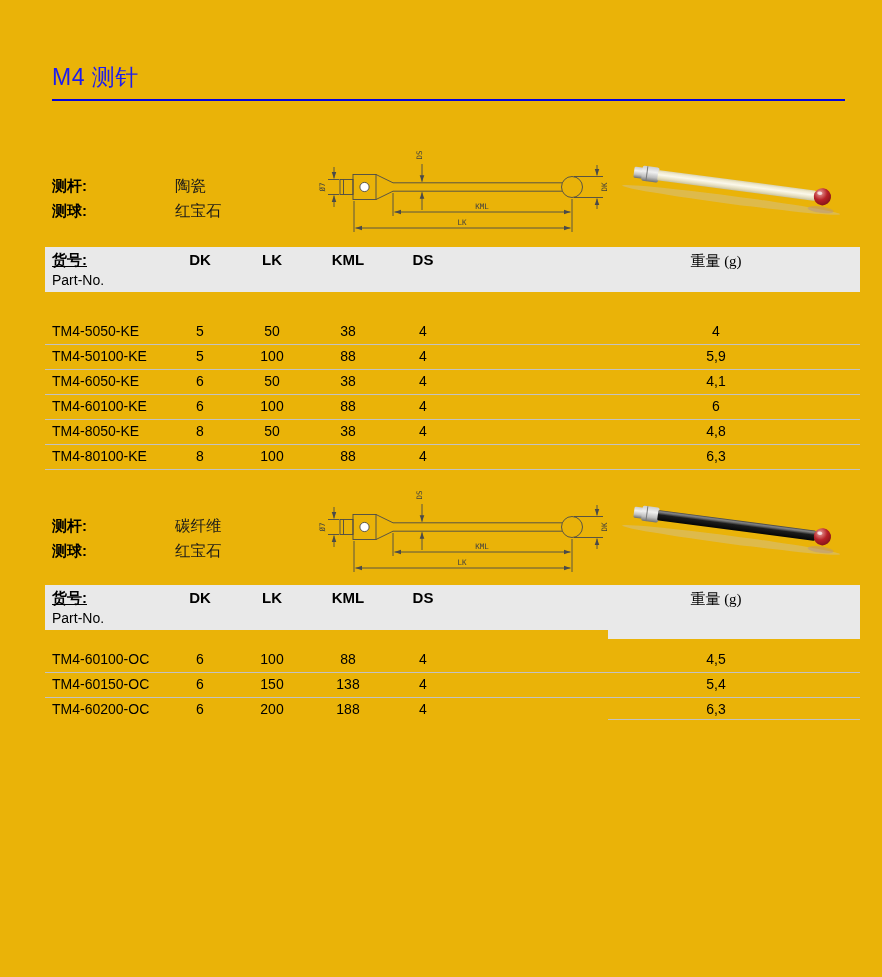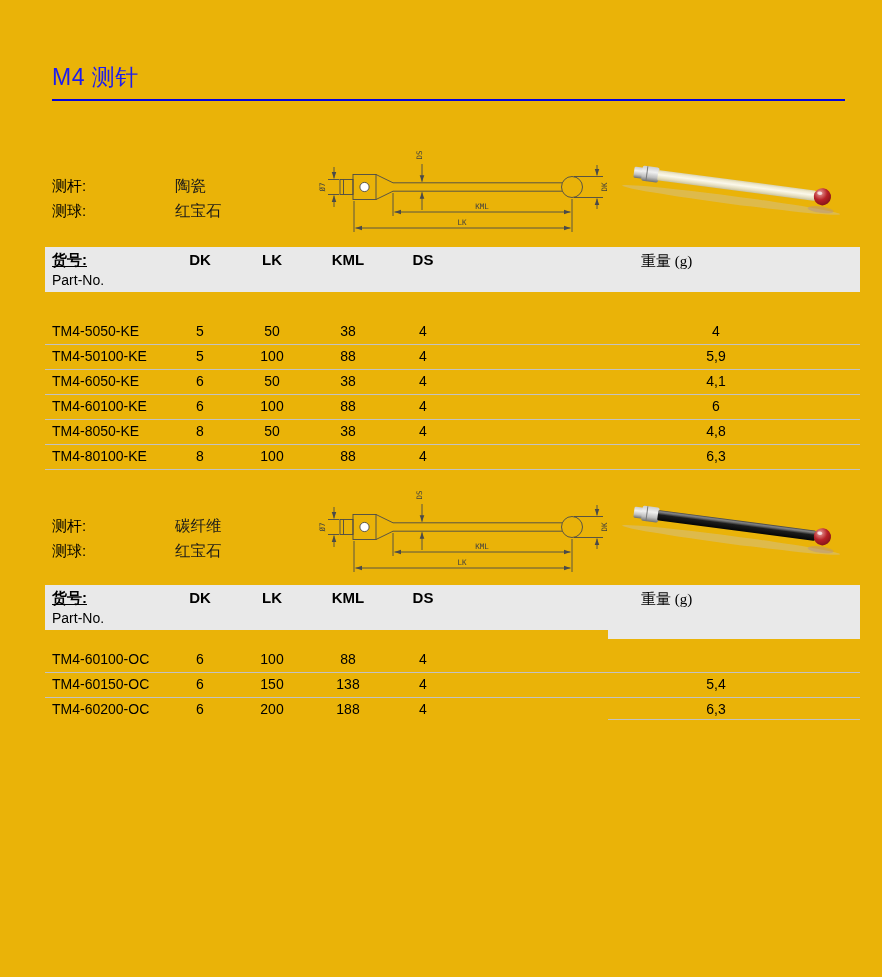--- a/index.html
+++ b/index.html
@@ -5,31 +5,31 @@
   html,body{margin:0;padding:0;background:#fff;}
   .page{position:relative;width:882px;height:977px;background:#eab308;
         font-family:"Liberation Sans",sans-serif;color:#000;overflow:hidden;}
 
   .title{position:absolute;left:52px;top:62px;margin:0;font-size:23px;font-weight:400;
          color:#1c1cf0;letter-spacing:.5px;}
   .rule{position:absolute;left:52px;top:99px;width:793px;height:2px;background:#0404dd;}
 
   .prod{position:absolute;left:0;width:882px;height:110px;}
   .spec{position:absolute;left:52px;height:25px;white-space:nowrap;}
-  .spec .sl{display:inline-block;width:123px;font-weight:normal;font-size:15px;}
+  .spec .sl{display:inline-block;width:123px;font-weight:bold;font-size:15px;}
   .spec .sv{font-family:"Liberation Serif",serif;font-size:15.5px;color:#1a1a1a;margin-top:20px;}
   .spec1{top:36px;} .spec2{top:61px;}
   .drawing{position:absolute;left:312px;top:2px;width:295px;height:100px;}
   .photo{position:absolute;left:622px;top:8px;width:235px;height:88px;}
 
   .thead{position:absolute;left:45px;width:815px;height:45px;background:#e9e9e9;}
   .h-part-zh{position:absolute;left:7px;top:4px;font-weight:bold;font-size:15px;text-decoration:underline;}
   .h-part-en{position:absolute;left:7px;top:25px;font-size:14px;}
   .h-col{position:absolute;top:4px;width:50px;text-align:center;font-weight:bold;font-size:15px;}
-  .h-weight{position:absolute;left:596px;top:5px;width:150px;text-align:left;
+  .h-weight{position:absolute;left:596px;top:5px;width:150px;text-align:center;
             font-family:"Liberation Serif",serif;font-size:15px;}
   .c-dk{left:130px;} .c-lk{left:202px;} .c-kml{left:278px;} .c-ds{left:353px;}
 
   .tbody{position:absolute;left:45px;width:815px;}
   .trow{position:relative;height:24px;border-bottom:1px solid #c2c2c2;font-size:14px;}
   #rows-1 .trow:last-child{border-bottom:none;}
   .trow span{position:absolute;top:0;line-height:23px;}
   .cell-part{left:7px;width:170px;text-align:left;}
   .cell-num{width:50px;text-align:center;}
   .cell-weight{left:596px;width:150px;text-align:center;}
@@ -282,20 +282,21 @@
     <span class="h-weight">重量 (g)</span>
   </div>
   <div class="strip"></div>
   <div class="tbody" id="rows-1" style="top:648px;">
       <div class="trow">
     <span class="cell-part">TM4-60100-OC</span>
     <span class="cell-num c-dk">6</span>
     <span class="cell-num c-lk">100</span>
     <span class="cell-num c-kml">88</span>
     <span class="cell-num c-ds">4</span>
+    <span class="cell-weight">4,5</span>
   </div>
       <div class="trow">
     <span class="cell-part">TM4-60150-OC</span>
     <span class="cell-num c-dk">6</span>
     <span class="cell-num c-lk">150</span>
     <span class="cell-num c-kml">138</span>
     <span class="cell-num c-ds">4</span>
     <span class="cell-weight">5,4</span>
   </div>
       <div class="trow">

